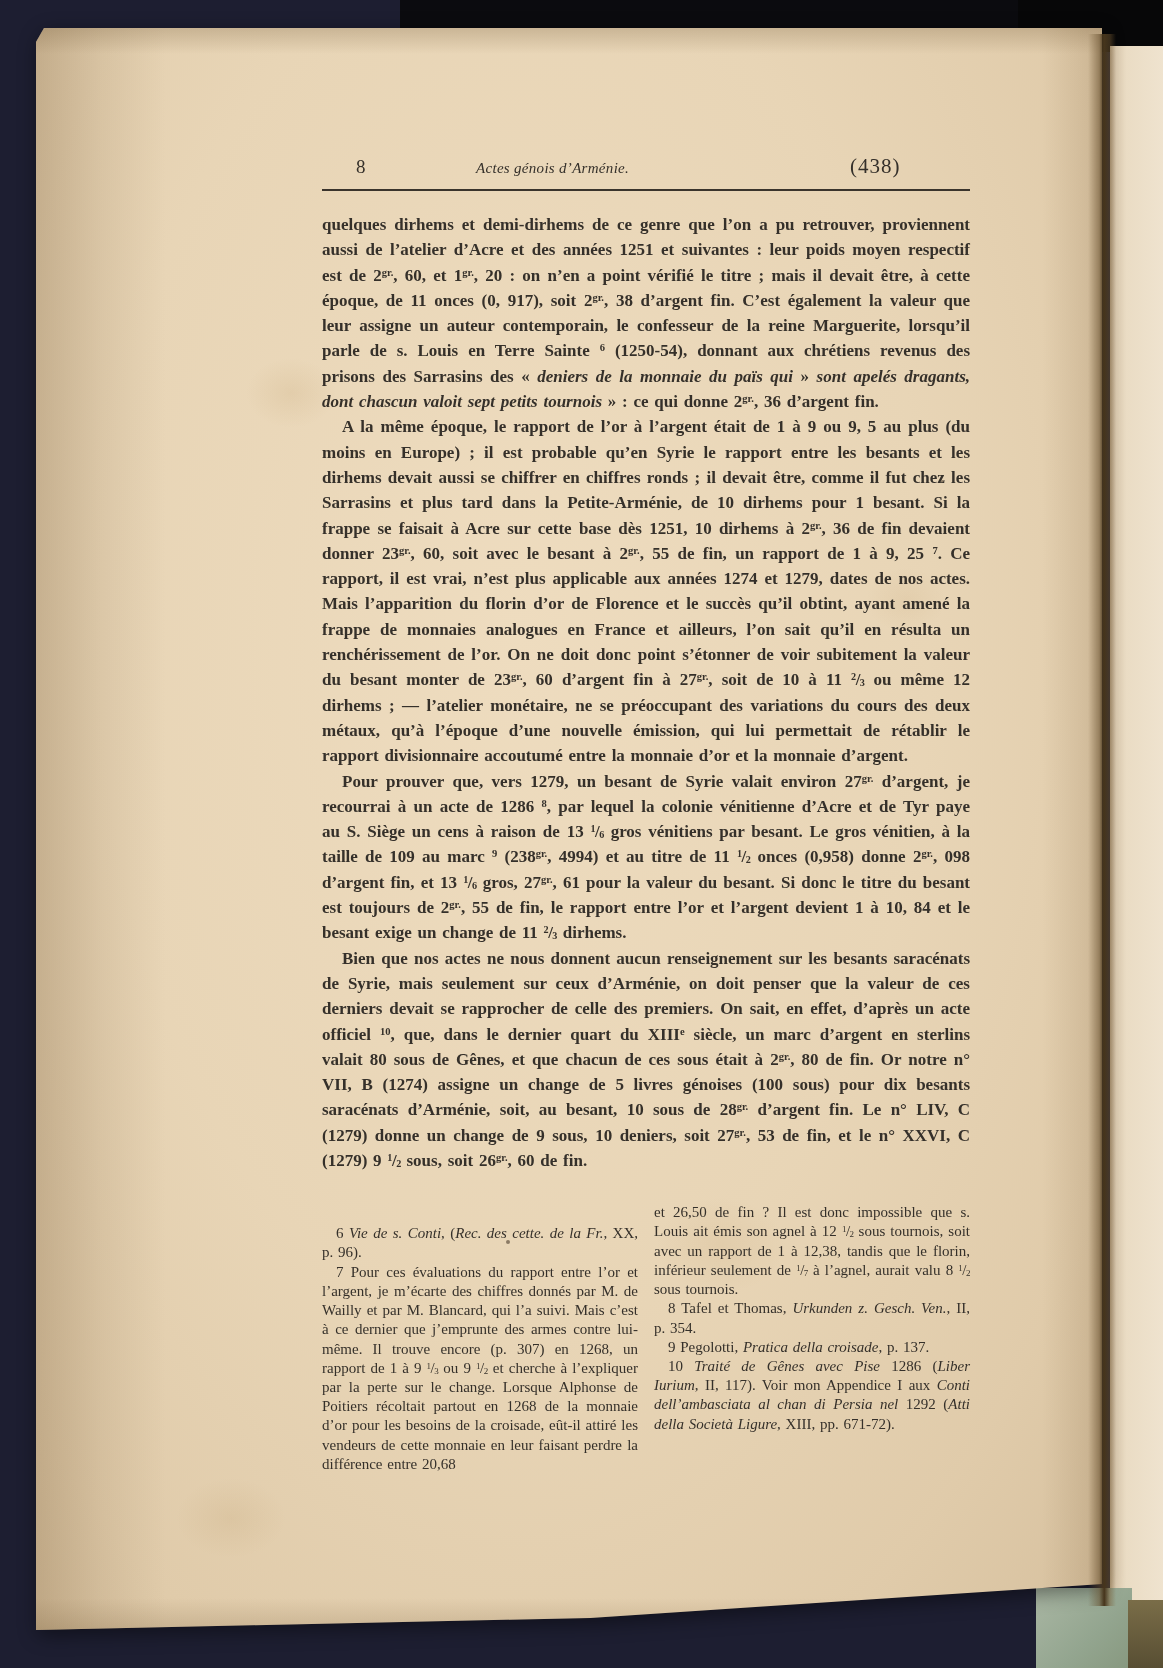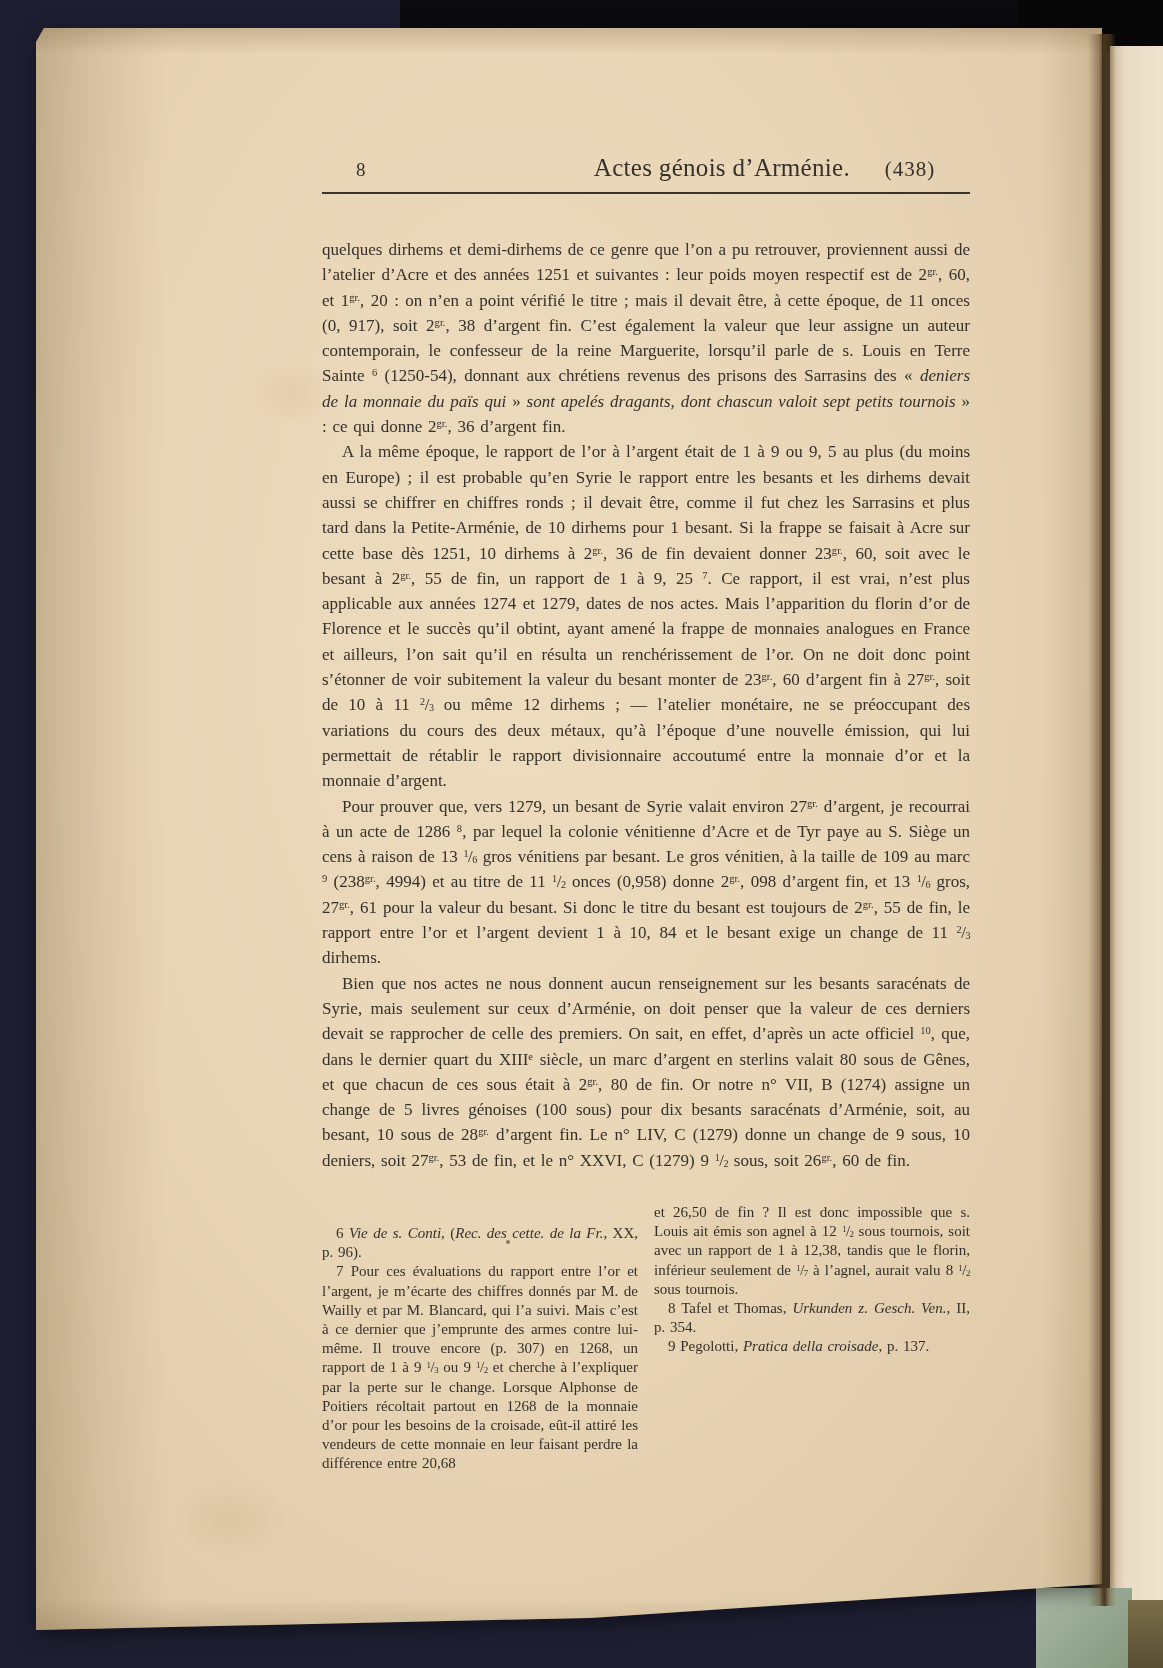--- a/index.html
+++ b/index.html
@@ -33,24 +33,24 @@
   .stain2{left:620px;top:1170px;width:130px;height:95px;background:radial-gradient(closest-side, rgba(170,130,70,.10), rgba(170,130,70,0));}
   .stain3{left:830px;top:540px;width:80px;height:64px;background:radial-gradient(closest-side, rgba(170,130,70,.09), rgba(170,130,70,0));}
   .stain4{left:140px;top:1450px;width:110px;height:80px;background:radial-gradient(closest-side, rgba(160,120,60,.10), rgba(160,120,60,0));}
   .speck{position:absolute;border-radius:50%;background:rgba(62,48,32,.55);}
   .speck1{left:470px;top:1212px;width:4px;height:4px;}
   .speck2{left:905px;top:452px;width:3px;height:3px;}
 
   .page-inner{position:absolute;left:286px;top:126px;width:648px;color:#35302a;}
   .page-header{display:flex;align-items:baseline;}
   .pagenum{width:120px;padding-left:34px;font-size:19px;}
-  .title{flex:1;text-align:right;font-size:25px;letter-spacing:.3px;}
-  .folio{width:120px;text-align:center;font-size:21px;letter-spacing:1px;}
+  .title{flex:1;text-align:left;font-style:italic;font-size:15px;letter-spacing:.3px;}
+  .folio{width:120px;text-align:left;font-size:21px;letter-spacing:1px;}
   .rule{height:2px;background:#3a342c;margin-top:10px;}
-  .body-text{margin-top:43px;font-size:17px;line-height:25.3px;text-align:justify;word-spacing:1.5px;}
+  .body-text{margin-top:21px;font-size:17px;line-height:25.3px;text-align:justify;word-spacing:1.5px;font-weight:bold;}
   .para{margin:0;}
   .body-text .para.indent{text-indent:20px;}
   .footnotes{margin-top:30px;display:flex;gap:16px;}
   .fn-col{flex:1;font-size:15px;line-height:19.2px;text-align:justify;word-spacing:1px;}
   .fn-left{padding-top:21px;}
   .fn-col .para.indent{text-indent:14px;}
   sup{font-size:62%;vertical-align:.45em;line-height:0;}
   em{font-style:italic;}
   .frac{white-space:nowrap;letter-spacing:-.5px;}
   .frac sup{font-size:60%;vertical-align:.5em;}
@@ -95,18 +95,19 @@
           </div>
         <div class="footnotes">
           <div class="fn-col fn-left">
               <p class="para indent">6 <em>Vie de s. Conti</em>, (<em>Rec. des cette. de la Fr.</em>, XX, p. 96).</p>
               <p class="para indent">7 Pour ces évaluations du rapport entre l’or et l’argent, je m’écarte des chiffres donnés par M. de Wailly et par M. Blancard, qui l’a suivi. Mais c’est à ce dernier que j’emprunte des armes contre lui-même. Il trouve encore (p. 307) en 1268, un rapport de 1 à 9 <span class="frac"><sup>1</sup>/<sub>3</sub></span> ou 9 <span class="frac"><sup>1</sup>/<sub>2</sub></span> et cherche à l’expliquer par la perte sur le change. Lorsque Alphonse de Poitiers récoltait partout en 1268 de la monnaie d’or pour les besoins de la croisade, eût-il attiré les vendeurs de cette monnaie en leur faisant perdre la différence entre 20,68</p>
             </div>
           <div class="fn-col fn-right">
               <p class="para">et 26,50 de fin ? Il est donc impossible que s. Louis ait émis son agnel à 12 <span class="frac"><sup>1</sup>/<sub>2</sub></span> sous tournois, soit avec un rapport de 1 à 12,38, tandis que le florin, inférieur seulement de <span class="frac"><sup>1</sup>/<sub>7</sub></span> à l’agnel, aurait valu 8 <span class="frac"><sup>1</sup>/<sub>2</sub></span> sous tournois.</p>
               <p class="para indent">8 Tafel et Thomas, <em>Urkunden z. Gesch. Ven.</em>, II, p. 354.</p>
               <p class="para indent">9 Pegolotti, <em>Pratica della croisade</em>, p. 137.</p>
+              <p class="para indent">10 <em>Traité de Gênes avec Pise</em> 1286 (<em>Liber Iurium</em>, II, 117). Voir mon Appendice I aux <em>Conti dell’ambasciata al chan di Persia nel</em> 1292 (<em>Atti della Società Ligure</em>, XIII, pp. 671-72).</p>
             </div>
         </div>
       </div>
     </div>
   </div>
 </div>
 
 </body></html>

